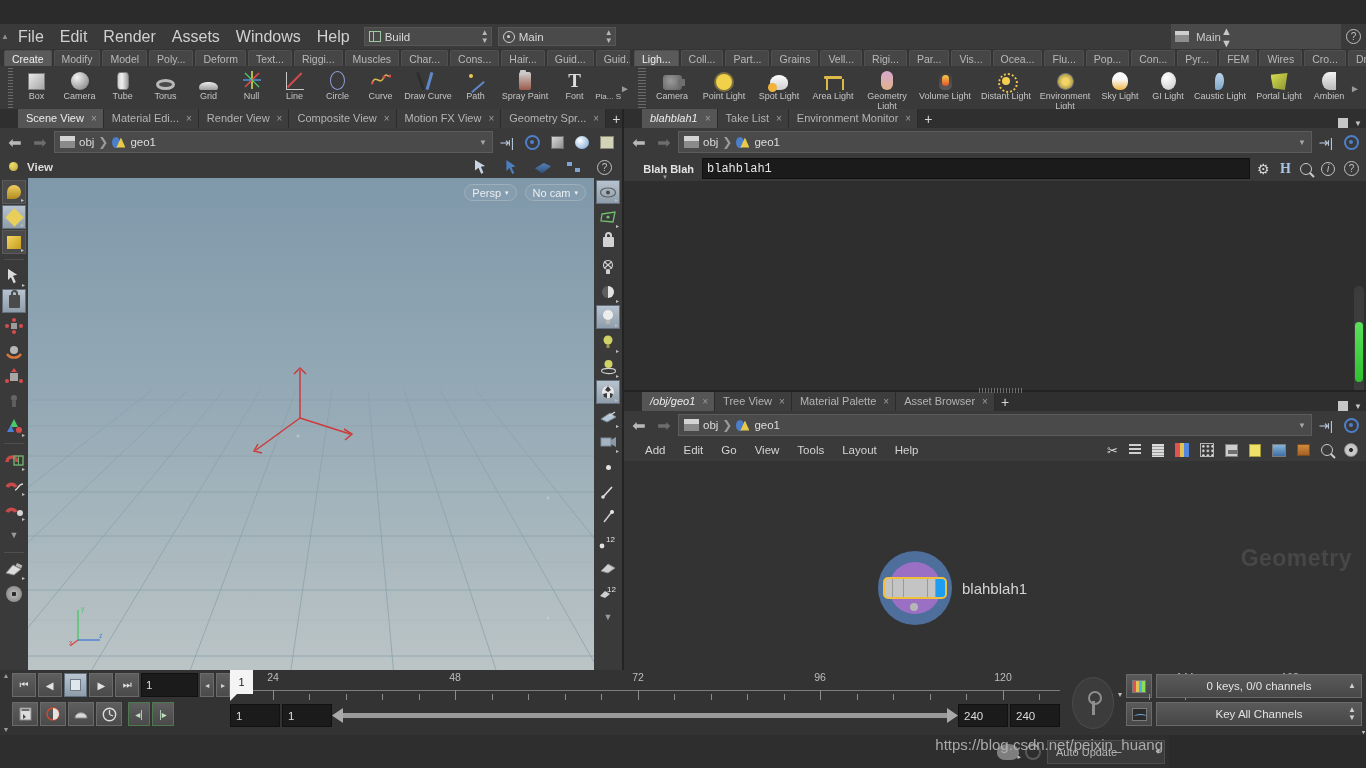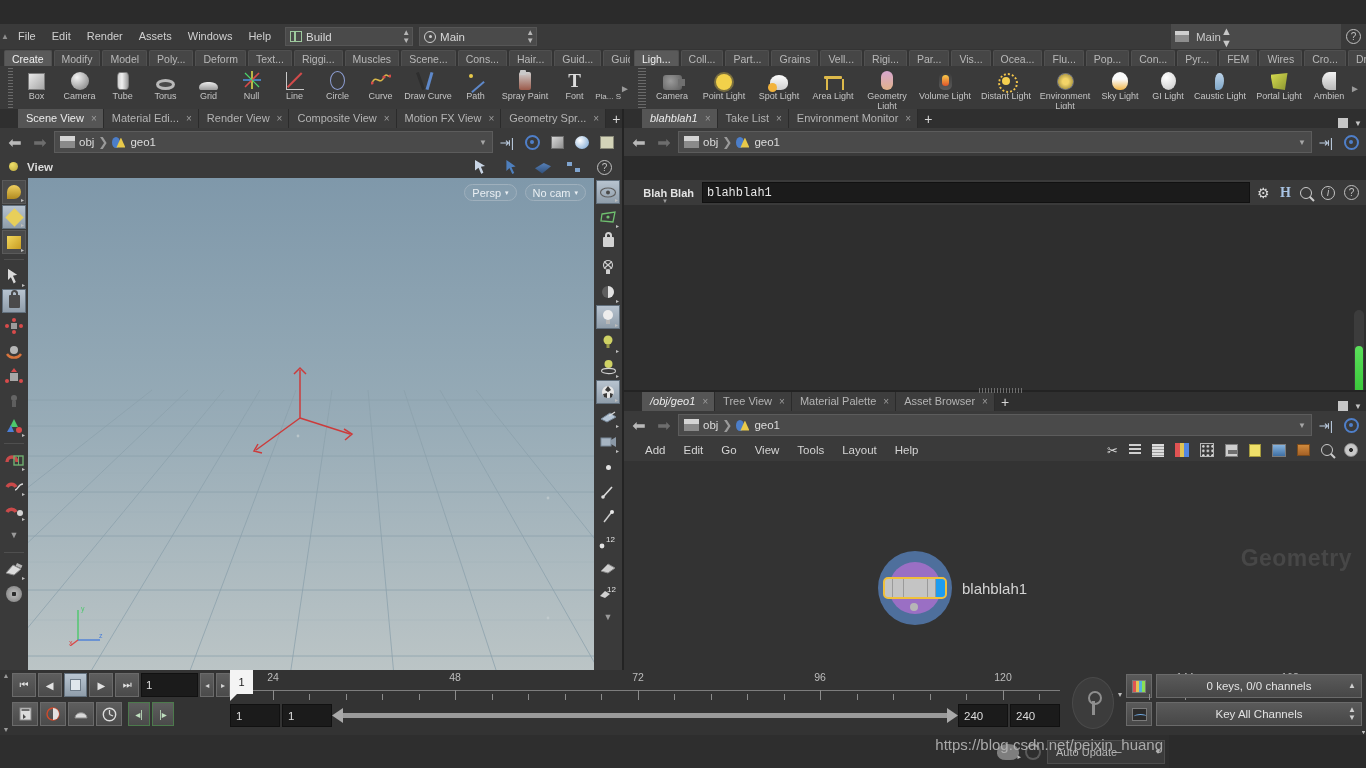--- a/index.html
+++ b/index.html
@@ -33,21 +33,21 @@
     width:46px; height:24px; display:flex; align-items:center; justify-content:center;
     color:#222; font-size:13px;
   }
 
   
   .menubar {
     position:absolute; left:0; top:24px; width:1366px; height:25px;
     background:#3a3a3a; display:flex; align-items:center;
   }
   .mb-grip{width:10px;height:25px;display:flex;align-items:center;justify-content:center;color:#8e8e8e;font-size:8px;}
-  .menu-item{padding:0 8px;height:25px;line-height:25px;font-size:11px;color:#d0d0d0;cursor:default;}
+  .menu-item{padding:0 8px;height:25px;line-height:25px;font-size:16px;color:#d0d0d0;cursor:default;}
   .combo {
     height:19px; background:#4a4a4a; border:1px solid #565656;
     display:flex; align-items:center; padding:0 2px 0 4px; margin-left:6px;
     color:#d8d8d8; font-size:11.5px;
   }
   .combo .lbl{margin-left:4px; white-space:nowrap;}
   .combo .spin{margin-left:auto;padding-left:10px;color:#b6b6b6;font-size:8px;line-height:8px;text-align:center;}
   .combo-w1{width:128px;} .combo-w2{width:118px;}
   .icon-build{width:12px;height:11px;border:1.5px solid #9ec99e;position:relative;flex:none;}
   .icon-build:after{content:"";position:absolute;left:3px;top:0;bottom:0;width:1.5px;background:#9ec99e;}
@@ -206,21 +206,21 @@
   .axisgiz{position:absolute;left:40px;bottom:30px;width:40px;height:44px;}
 
   .hscrollrow{height:17px;background:#3a3a3a;display:flex;align-items:center;}
   .hs-arrow{width:16px;height:15px;background:#5a5a5a;border:1px solid #6a6a6a;color:#d8d8d8;font-size:8px;
     display:flex;align-items:center;justify-content:center;}
   .hs-track{flex:1;height:15px;background:#2e2e2e;position:relative;}
   .hs-thumb{position:absolute;left:0;top:0;height:15px;width:120px;background:#7f8a93;border:1px solid #9aa3ab;}
 
   
   #param-pane{position:absolute;left:624px;top:109px;width:742px;height:281px;background:#2b2b2b;}
-  .parm-hdr{height:25px;background:#3a3a3a;display:flex;align-items:center;padding-left:4px;margin-top:24px;}
+  .parm-hdr{height:25px;background:#3a3a3a;display:flex;align-items:center;padding-left:4px;}
   .parm-label{width:74px;text-align:right;padding-right:8px;font-size:11px;font-weight:bold;color:#e2e2e2;position:relative;}
   .parm-label .c{position:absolute;left:34px;bottom:-5px;font-size:6px;color:#9c9c9c;}
   .parm-input{flex:1;height:21px;background:#1b1b1b;border:1px solid #111;color:#e8e8e8;
     font-family:"Liberation Mono",monospace;font-size:12px;padding:0 4px;}
   .parm-icos{display:flex;align-items:center;gap:9px;padding:0 7px;}
   .ico-gear{width:14px;height:14px;color:#d8d8d8;font-size:14px;line-height:14px;}
   .ico-H{font:bold 14px "Liberation Serif",serif;color:#a9c4e4;}
   .ico-mag{width:12px;height:12px;border:1.6px solid #cacaca;border-radius:50%;position:relative;}
   .ico-mag:after{content:"";position:absolute;right:-4px;bottom:-2px;width:6px;height:1.6px;background:#cacaca;transform:rotate(45deg);}
   .ico-i{width:14px;height:14px;border:1.2px solid #c4c4c4;border-radius:50%;font-style:italic;font-size:10px;
@@ -379,21 +379,21 @@
     <div class="shelf-half" style="width:630px;">
       <div class="shelf-tabs">
         <div class="shelf-tab active">Create</div>
         <div class="shelf-tab">Modify</div>
         <div class="shelf-tab">Model</div>
         <div class="shelf-tab">Poly...</div>
         <div class="shelf-tab">Deform</div>
         <div class="shelf-tab">Text...</div>
         <div class="shelf-tab">Riggi...</div>
         <div class="shelf-tab">Muscles</div>
-        <div class="shelf-tab">Scene...</div>
+        <div class="shelf-tab">Char...</div>
         <div class="shelf-tab">Cons...</div>
         <div class="shelf-tab">Hair...</div>
         <div class="shelf-tab">Guid...</div>
         <div class="shelf-tab">Guid...</div>
 
       </div>
       <div class="shelf-tools">
         <div class="shelf-grip"></div>
         <div class="tool">
           <span class="ti">

